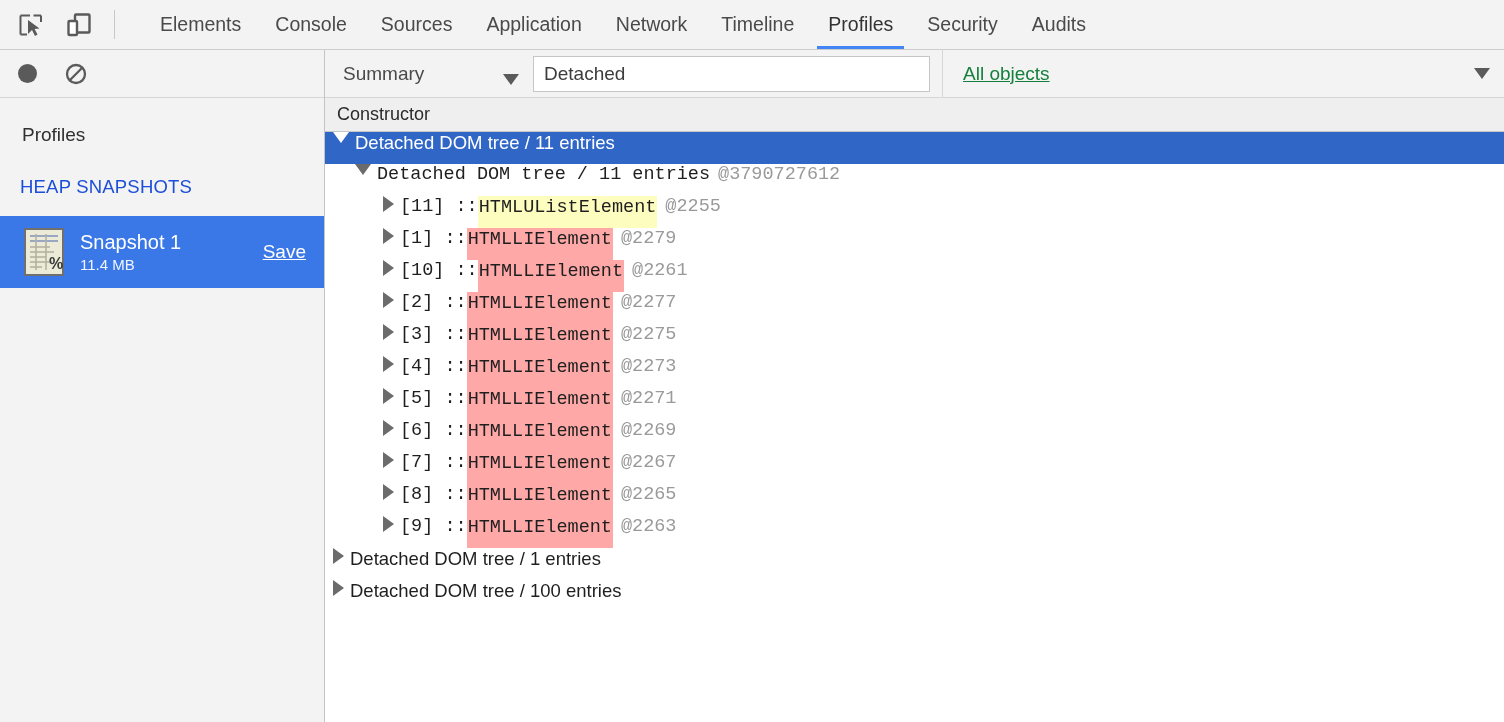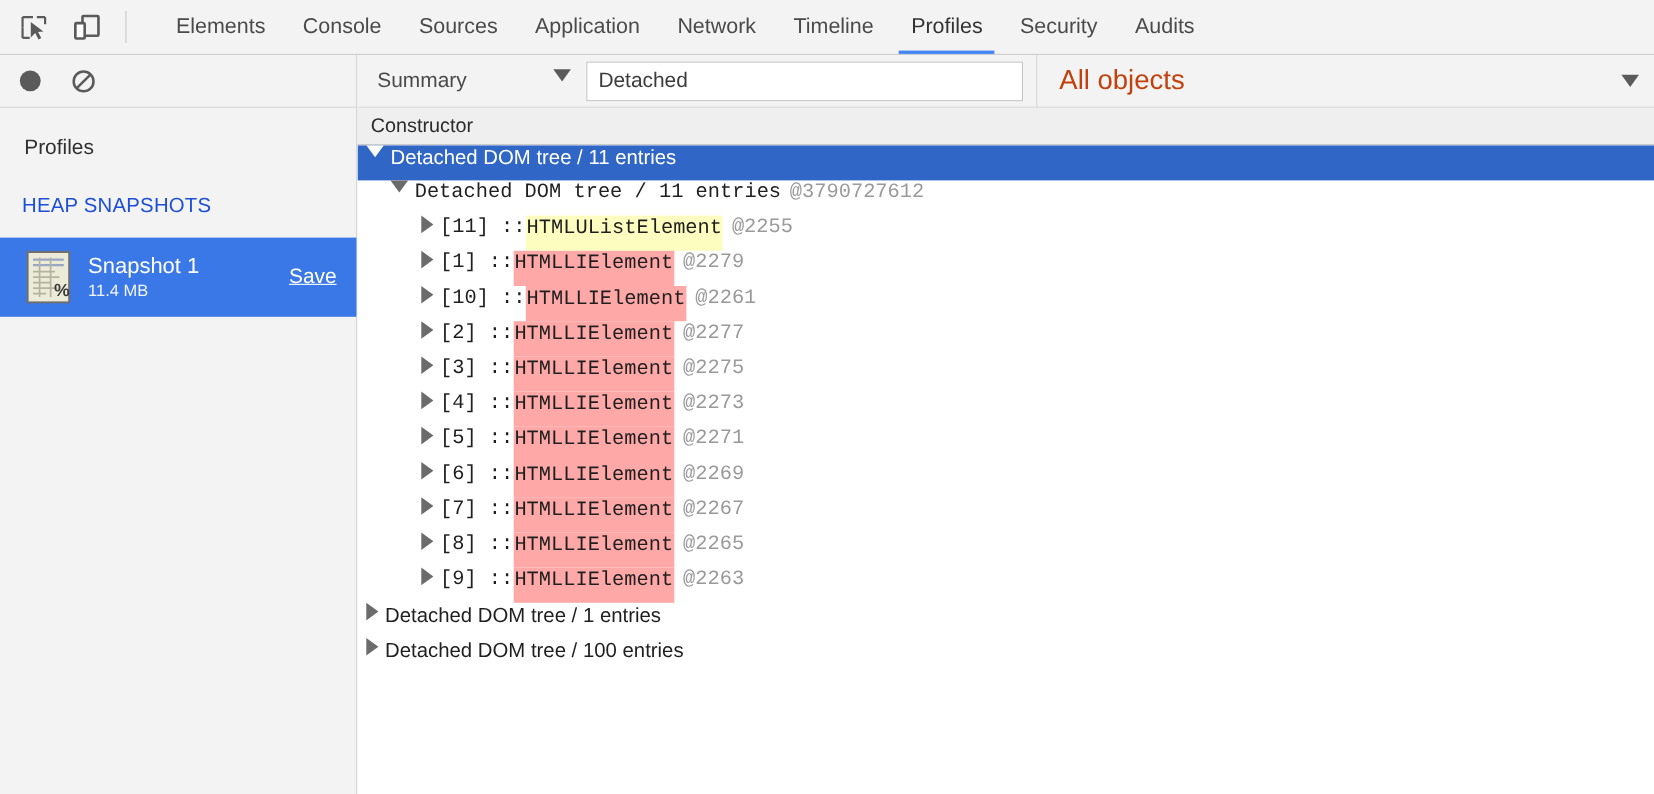--- a/index.html
+++ b/index.html
@@ -170,21 +170,21 @@
   .right-toolbar {
     height: 48px;
     background: #f3f3f3;
     border-bottom: 1px solid #d6d6d6;
     display: flex;
     align-items: center;
     box-sizing: border-box;
   }
   .view-select {
     display: flex;
-    align-items: flex-start;
+    align-items: flex-end;
     width: 208px;
     padding-left: 18px;
     box-sizing: border-box;
     cursor: pointer;
   }
   .view-select .lbl {
     font-size: 19px;
     color: #4a4a4a;
     flex: 1 1 auto;
   }
@@ -215,23 +215,24 @@
     align-items: center;
     height: 48px;
     border-left: 1px solid #d6d6d6;
     margin-left: 12px;
     padding-left: 20px;
     box-sizing: border-box;
     cursor: pointer;
     min-width: 0;
   }
   .objects-select .lbl {
-    font-size: 25px;
-    color: #c2410c;
+    font-size: 19px;
+    color: #15803d;
     flex: 1 1 auto;
+    text-decoration: underline;
   }
 
   .grid-header {
     height: 34px;
     background: #efefef;
     border-bottom: 1px solid #c6c6c6;
     display: flex;
     align-items: center;
     padding-left: 12px;
     box-sizing: border-box;

